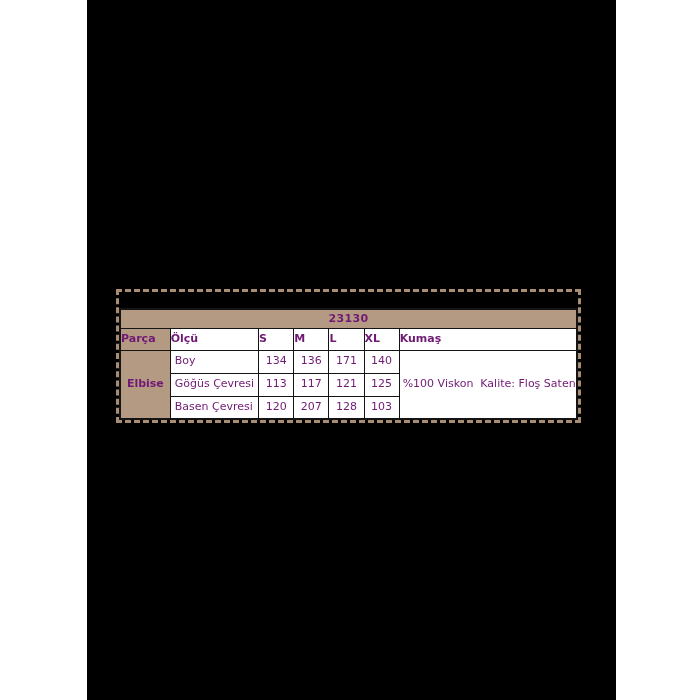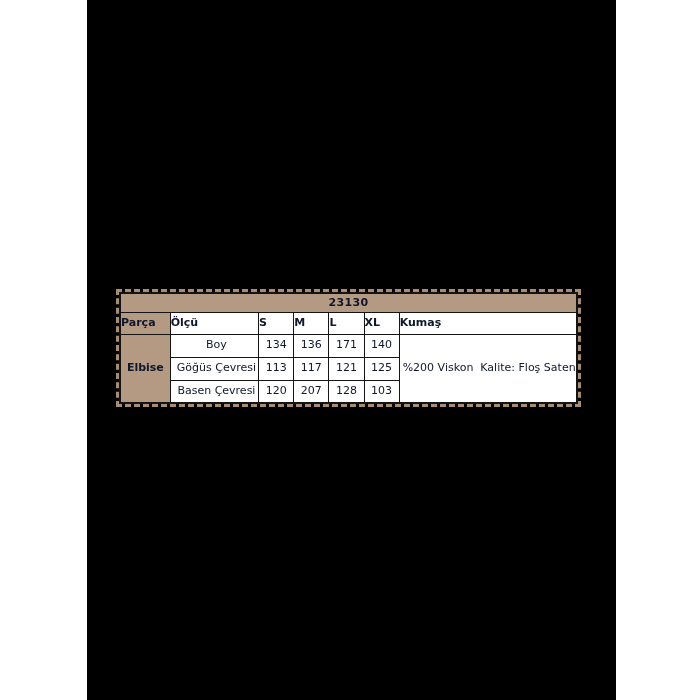--- a/index.html
+++ b/index.html
@@ -22,34 +22,35 @@
     left: 29px;  
     top: 289px;
     border: 3px dashed #a98d73; 
     background: #000;
   }
   table.size-chart {
     border-collapse: collapse;
     table-layout: fixed;
     width: 459px;
     background: #ffffff;
-    color: #0f172a;
+    color: #701a75;
+    margin-top: 16px;
   }
   table.size-chart td {
     border: 1.5px solid #141414;
     font-size: 11px;
     line-height: 1.1;
     overflow: hidden;
   }
   table.size-chart { border: 2px solid #141414; }
   .tan  { background: #b59a83; }
   .code { height: 19px; text-align: center; font-weight: bold; font-size: 11px; letter-spacing: 0.3px; }
   .hdr  { height: 22px; font-weight: bold; }
   .grp  { text-align: center; font-weight: bold; }
-  .lbl  { height: 22px; text-align: center; padding-left: 4px; font-size: 10.5px; background: #ffffff; }
+  .lbl  { height: 22px; text-align: left; padding-left: 4px; font-size: 10.5px; background: #ffffff; }
   .num  { text-align: center; font-size: 10.5px; background: #ffffff; }
   .fabric {
     text-align: left;
     padding-left: 3px;
     font-size: 10.5px;
     white-space: pre;
     background: #ffffff;
   }
   col.c-parca { width: 50px; }
   col.c-olcu  { width: 88px; }
@@ -85,21 +86,21 @@
           <td class="hdr">XL</td>
           <td class="hdr">Kumaş</td>
         </tr>
         <tr class="r-data">
           <td rowspan="3" class="tan grp">Elbise</td>
           <td class="lbl">Boy</td>
           <td class="num">134</td>
           <td class="num">136</td>
           <td class="num">171</td>
           <td class="num">140</td>
-          <td rowspan="3" class="fabric">%200 Viskon  Kalite: Floş Saten</td>
+          <td rowspan="3" class="fabric">%100 Viskon  Kalite: Floş Saten</td>
         </tr>
         <tr class="r-data">
           <td class="lbl">Göğüs Çevresi</td>
           <td class="num">113</td>
           <td class="num">117</td>
           <td class="num">121</td>
           <td class="num">125</td>
         </tr>
         <tr class="r-data">
           <td class="lbl">Basen Çevresi</td>

